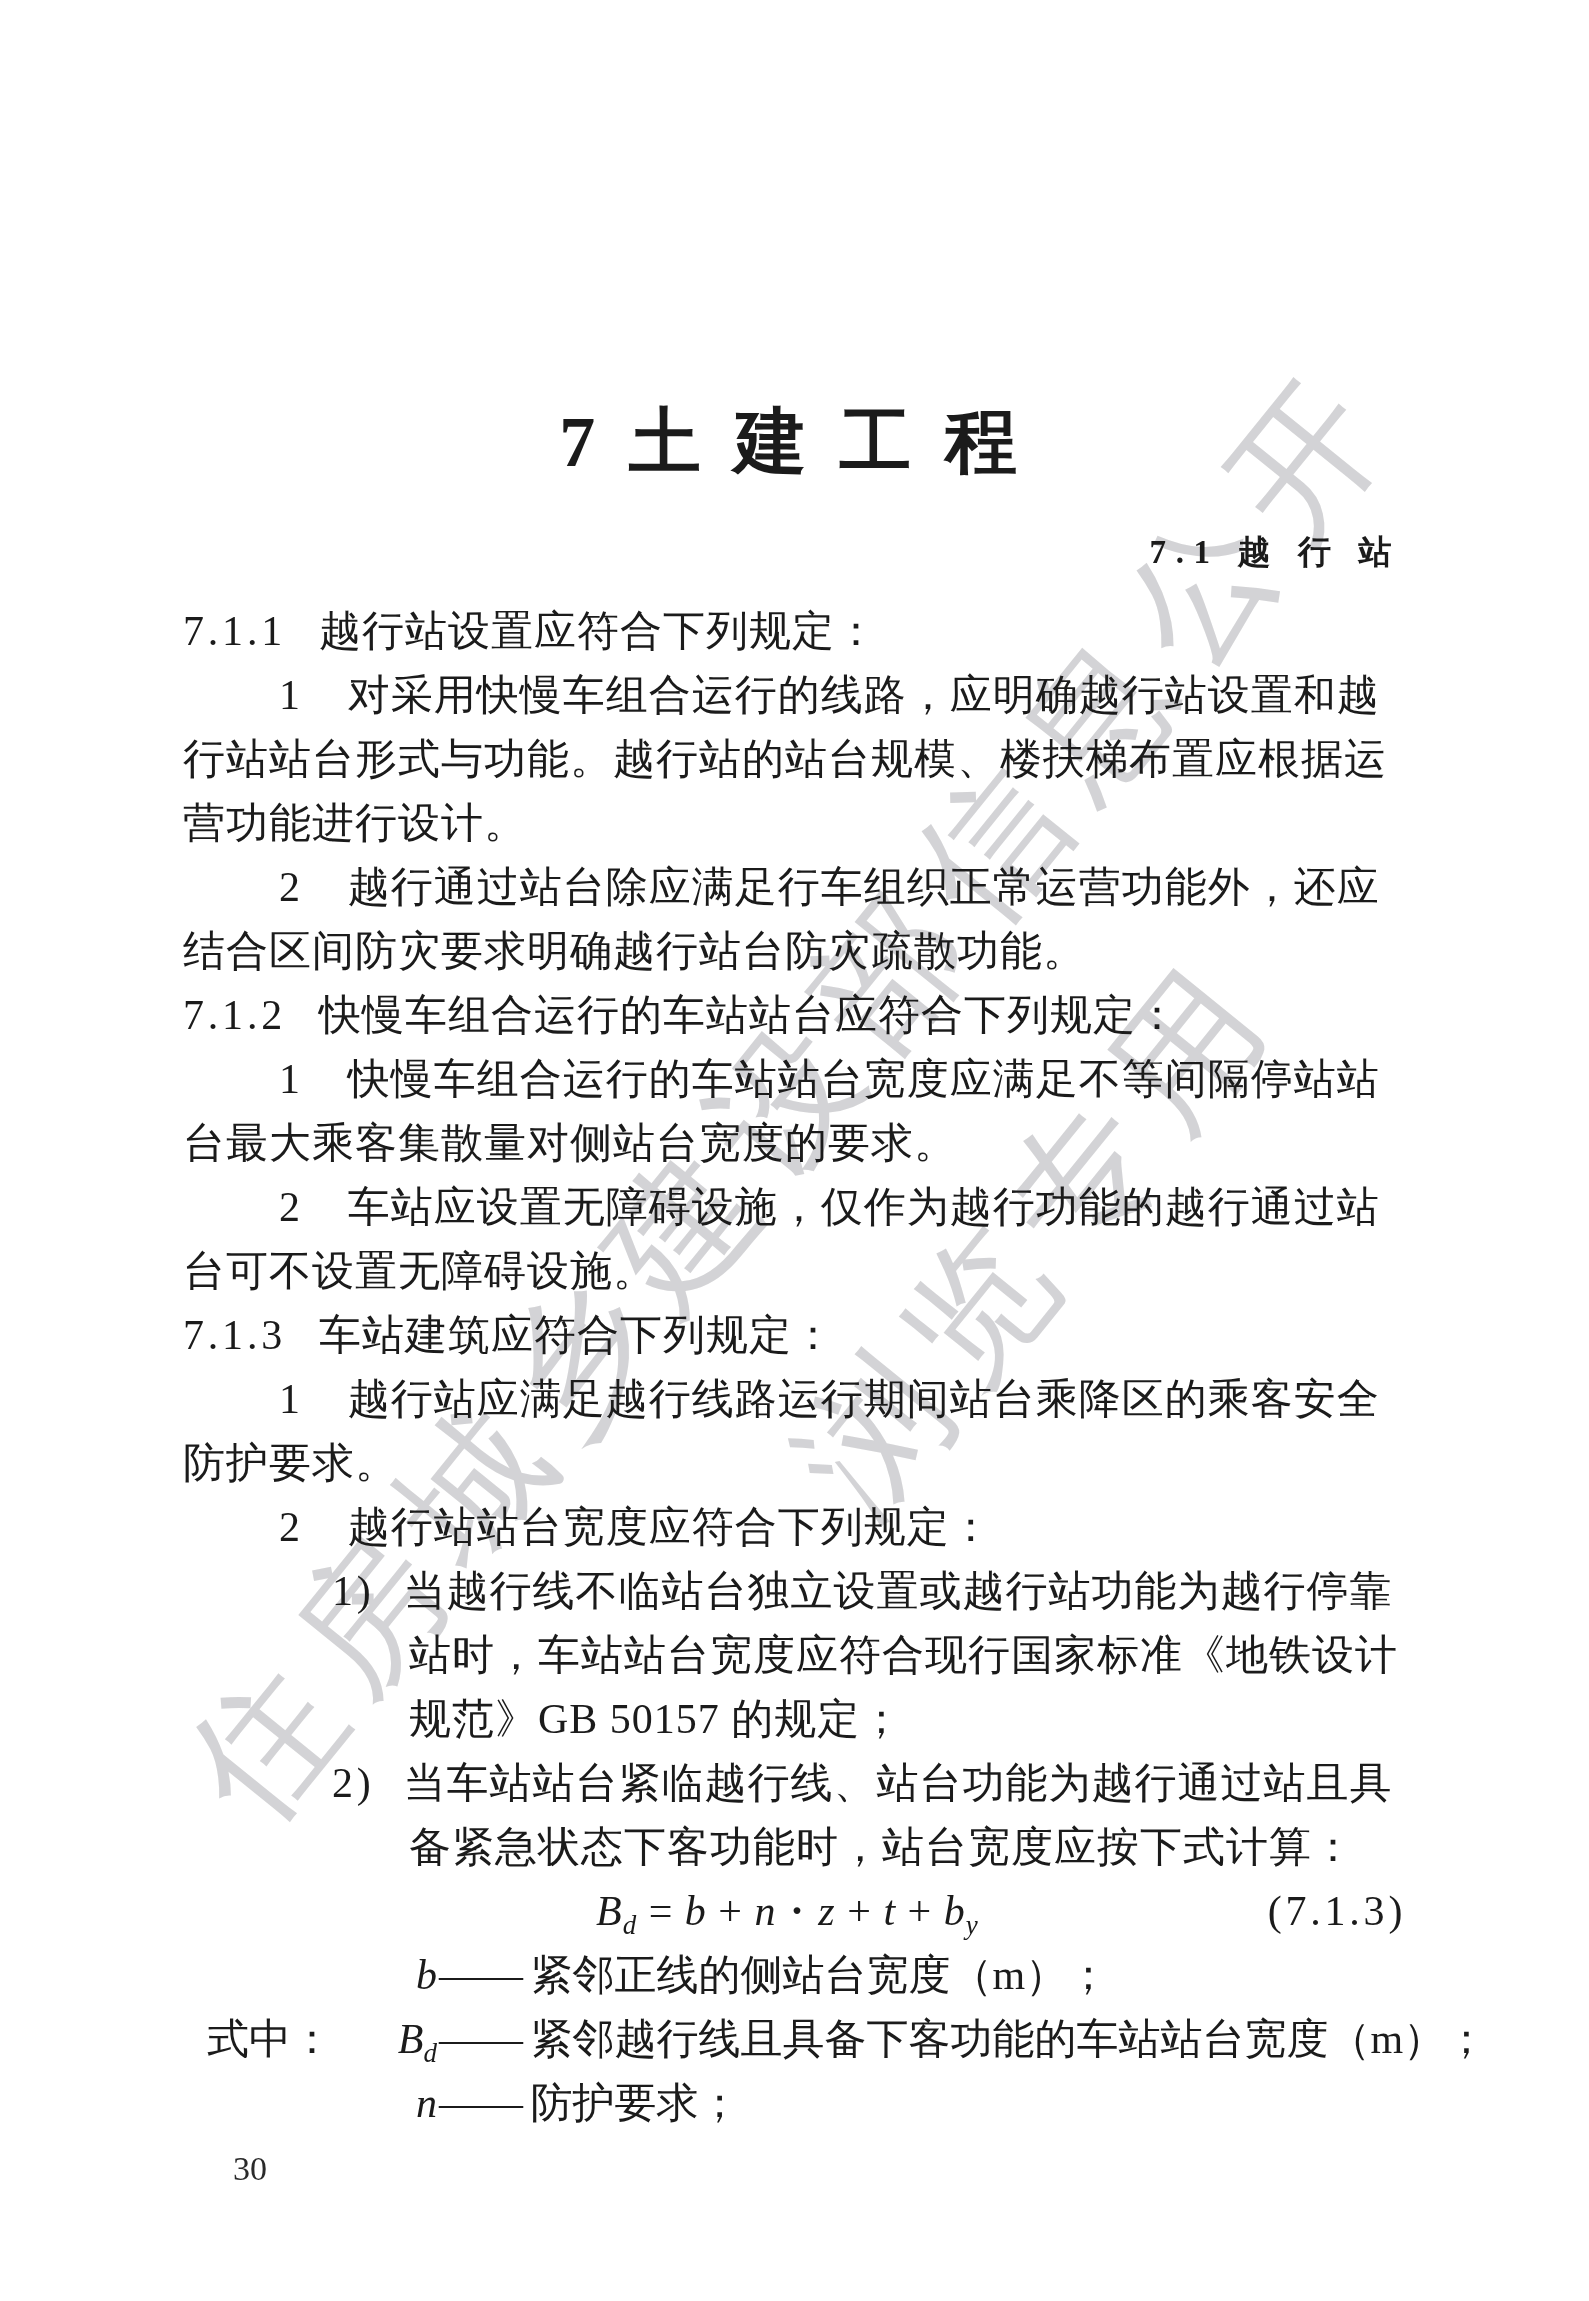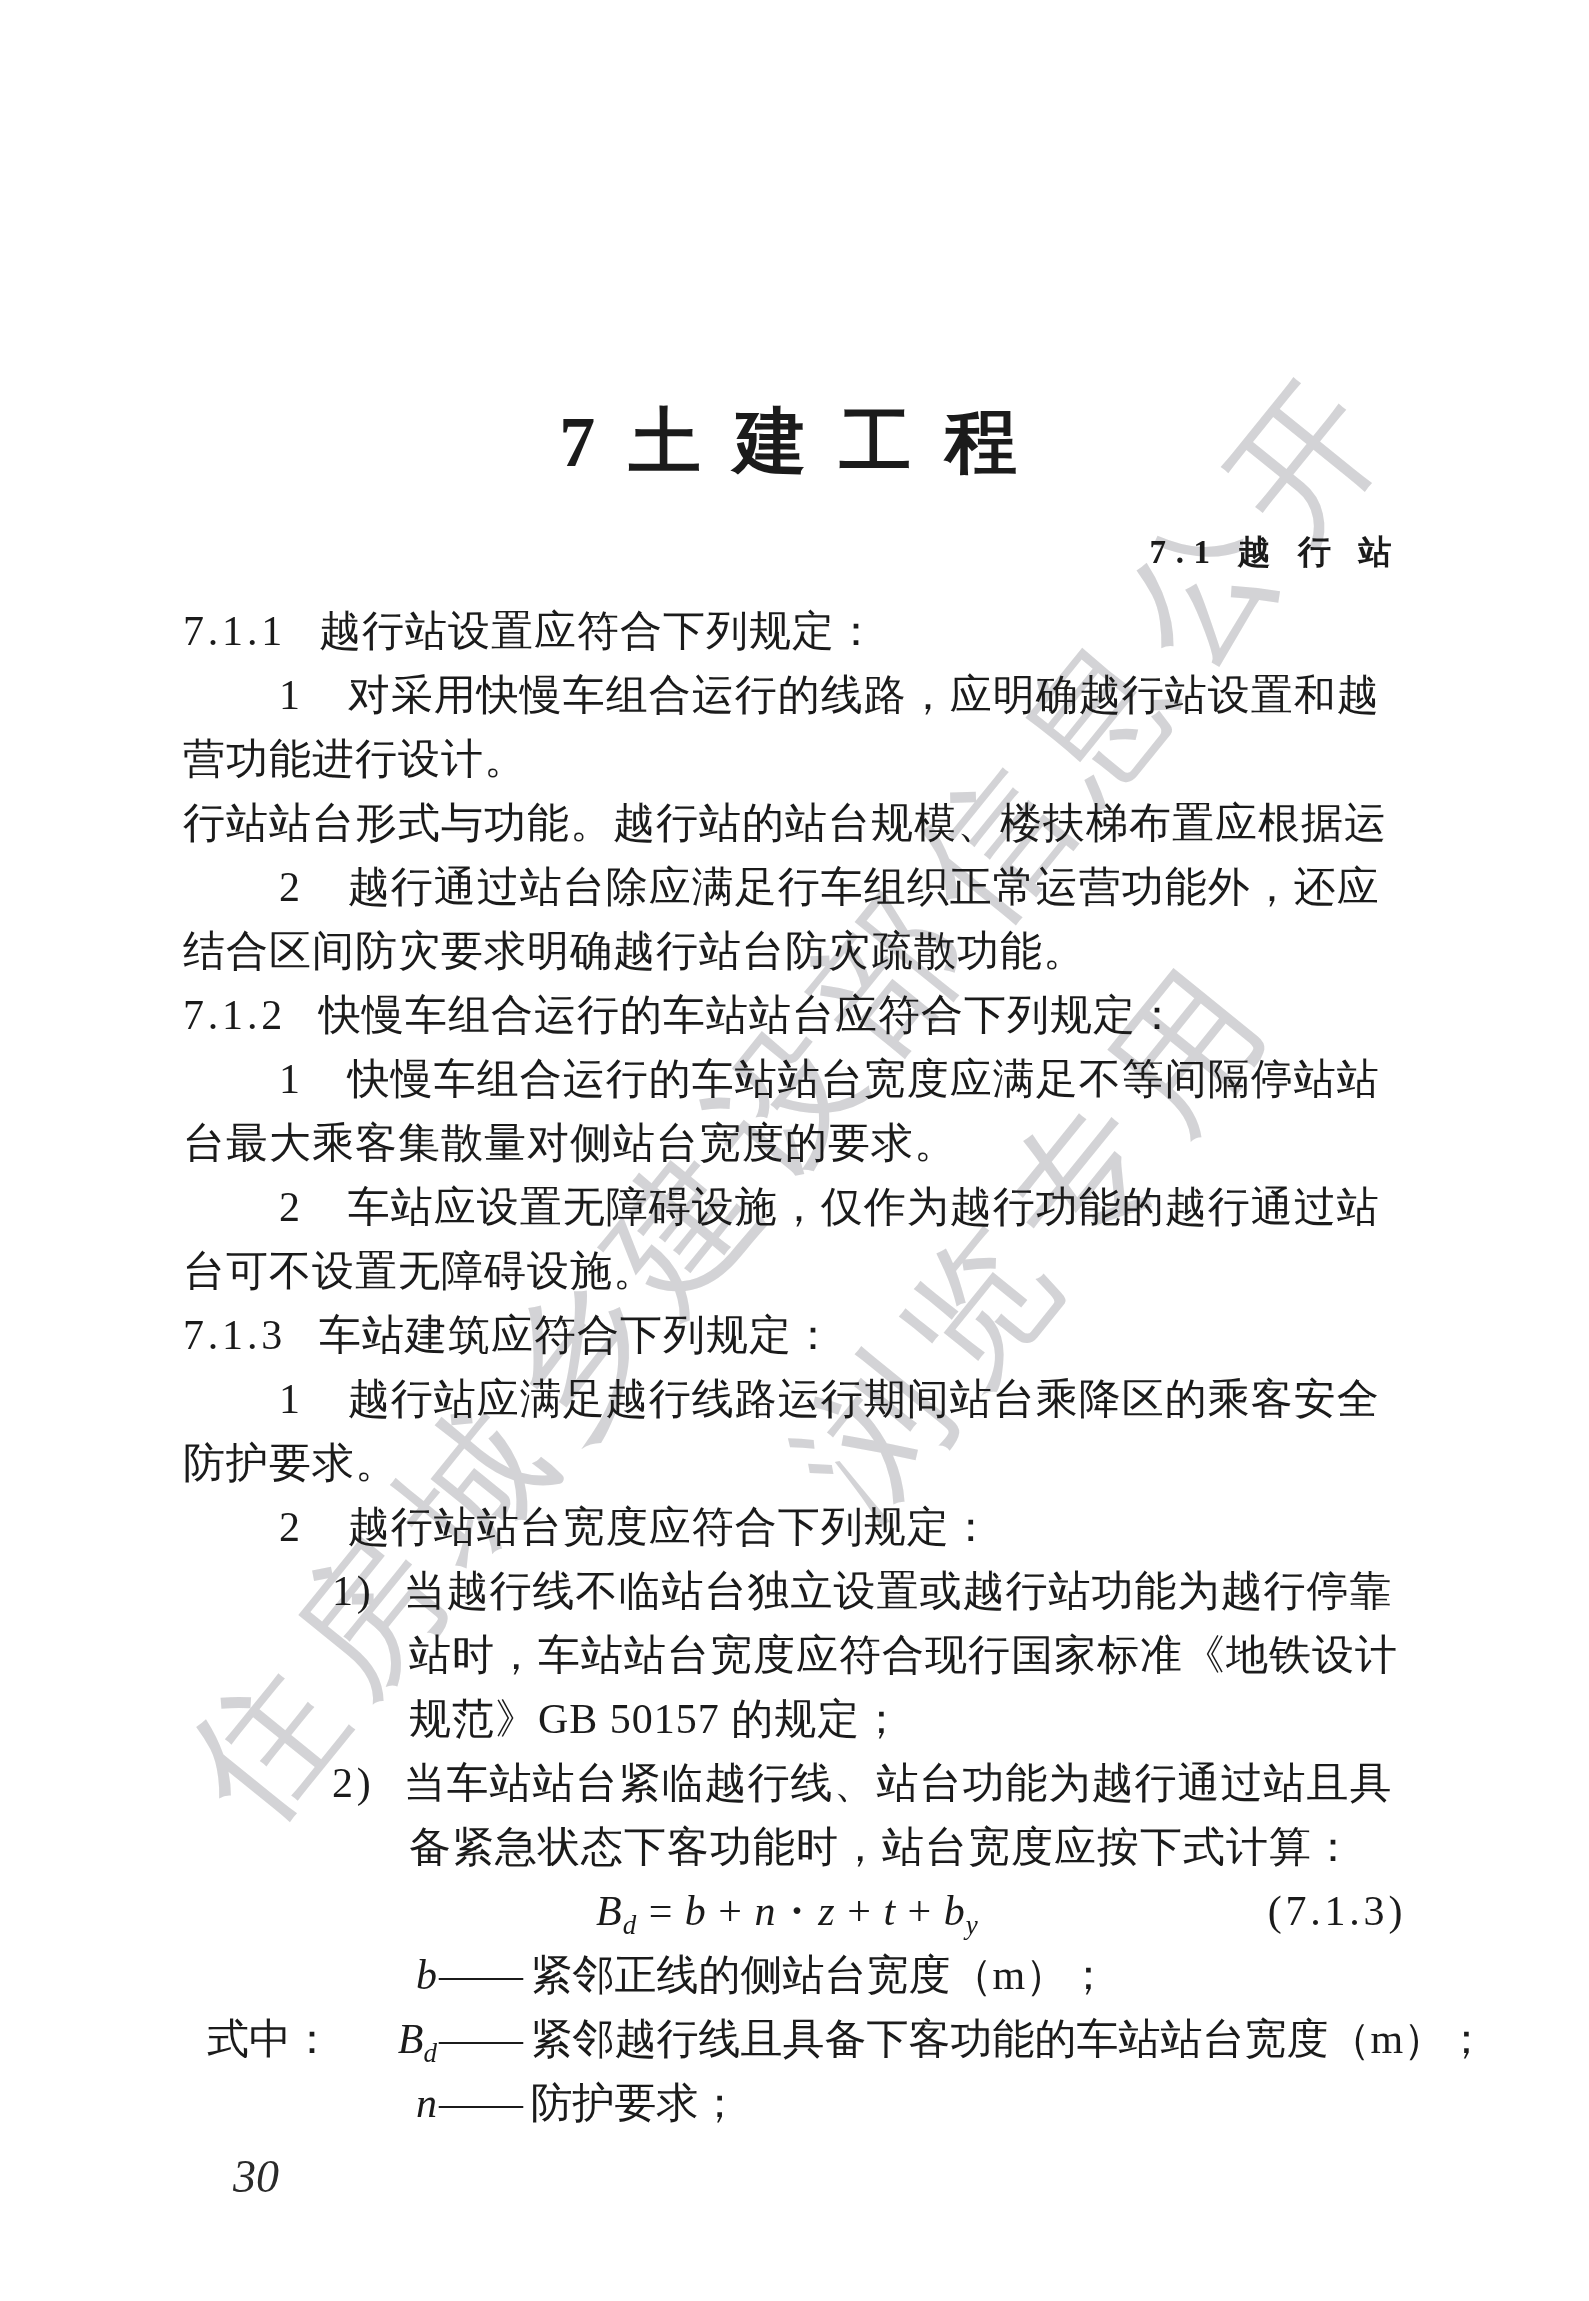--- a/index.html
+++ b/index.html
@@ -60,21 +60,21 @@
   
   .where-line { letter-spacing: 0; padding-left: 24px; }
   .where-label { display: inline-block; width: 142px; }
   .var-box { display: inline-block; width: 88px; text-align: right; }
   .var-box i { font-style: italic; }
   .var-box sub { font-size: 27px; font-style: italic; line-height: 0; }
   .dash { margin: 0 7.7px 0 1.9px; }
   
   .page-number {
     position: absolute; left: 233px; top: 2150px;
-    font-size: 46px; font-style: italic; z-index: 2; color: #2a2a2a;
+    font-size: 34px; z-index: 2; color: #2a2a2a;
   }
 </style>
 </head>
 <body>
 
 <div class="page">
 
   <div class="watermark wm1">住房城乡建设部信息公开</div>
   <div class="watermark wm2">浏览专用</div>
 
@@ -83,24 +83,24 @@
 
   <div class="body-block">
 
     <div class="line clause">
       <span class="num">7.1.1</span><span>越行站设置应符合下列规定：</span>
     </div>
     <div class="line item">
       <span class="num">1</span><span>对采用快慢车组合运行的线路，应明确越行站设置和越</span>
     </div>
     <div class="line">
-      <span>营功能进行设计。</span>
+      <span>行站站台形式与功能。越行站的站台规模、楼扶梯布置应根据运</span>
     </div>
     <div class="line">
-      <span>行站站台形式与功能。越行站的站台规模、楼扶梯布置应根据运</span>
+      <span>营功能进行设计。</span>
     </div>
     <div class="line item">
       <span class="num">2</span><span>越行通过站台除应满足行车组织正常运营功能外，还应</span>
     </div>
     <div class="line">
       <span>结合区间防灾要求明确越行站台防灾疏散功能。</span>
     </div>
     <div class="line clause">
       <span class="num">7.1.2</span><span>快慢车组合运行的车站站台应符合下列规定：</span>
     </div>

